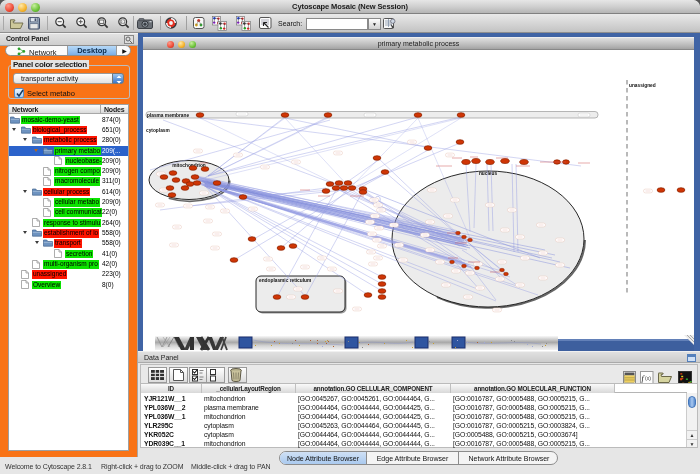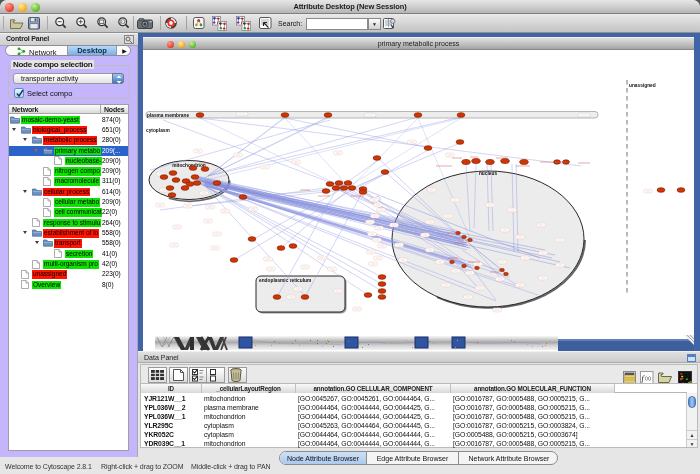--- a/index.html
+++ b/index.html
@@ -9,21 +9,21 @@
 
 #mactb{left:0;top:0;width:700px;height:14px;background:linear-gradient(#e6e6e6,#cdcdcd 55%,#b4b4b4);border-bottom:1px solid #808080;border-radius:7px 7px 0 0;}
 #mactitle{left:0;top:2px;width:700px;text-align:center;font-size:7.5px;font-weight:bold;letter-spacing:-0.1px;color:#1a1a1a;}
 .tl{width:9px;height:9px;border-radius:50%;top:2.5px;}
 
 #toolbar{left:0;top:14px;width:700px;height:19px;background:linear-gradient(#e9e9e9,#c3c3c3);border-bottom:1px solid #8f8f8f;}
 #searchlbl{left:278px;top:6px;font-size:7px;color:#111;}
 #searchbox{left:306px;top:3.5px;width:62px;height:12px;background:#fff;border:1px solid #8a8a8a;}
 #searchbtn{left:368px;top:3.5px;width:13px;height:12px;background:linear-gradient(#fdfdfd,#d0d0d0);border:1px solid #8a8a8a;font-size:5px;color:#222;text-align:center;line-height:11px;}
 
-#cpanel{left:0;top:33px;width:138px;height:424px;background:#c4b5fd;border-right:1px solid #a8a8a8;}
+#cpanel{left:0;top:33px;width:138px;height:424px;background:#f97316;border-right:1px solid #a8a8a8;}
 #cphead{left:0;top:0;width:138px;height:13px;background:linear-gradient(#e2e2e2,#cecece);border-bottom:1px solid #a6a6a6;border-top:1px solid #f2f2f2;}
 #cphead span{position:absolute;left:6px;top:2px;font-size:7px;font-weight:bold;letter-spacing:-0.2px;color:#222;}
 #cptabs{left:5px;top:12px;width:126px;height:11px;background:#fbfbfb;border:1px solid #8e8e8e;border-radius:5.5px;overflow:hidden;}
 .cpt{position:absolute;top:0;height:11px;font-size:7.5px;color:#111;}
 #cptN{left:0;width:62px;border-right:1px solid #9a9a9a;}
 #cptNtxt{position:absolute;left:23px;top:1.5px;}
 #cptM{left:62px;width:49px;background:linear-gradient(#b6d9f8,#6ea6e4);font-weight:bold;color:#0c2a4a;border-right:1px solid #9a9a9a;text-align:center;line-height:10px;}
 #cptA{left:111px;width:15px;text-align:center;line-height:10px;font-size:6px;}
 #grpbox{left:8px;top:32px;width:122px;height:34px;border:1px solid #bdbdbd;border-radius:3px;}
 #grplbl{left:11px;top:27px;font-size:8px;font-weight:bold;letter-spacing:-0.3px;color:#1a1a1a;background:#e4e4e4;padding:0 2px;}
@@ -62,21 +62,21 @@
 #dscroll{position:absolute;left:545px;top:9px;width:11px;height:54px;background:#f2f2f2;border-left:1px solid #ccc;}
 #dtabs{position:absolute;left:141px;top:100px;height:14px;border:1px solid #8c8c8c;border-radius:7px;background:#f4f4f4;overflow:hidden;z-index:5;}
 .dtab{position:absolute;top:0;height:14px;font-size:7px;color:#111;text-align:center;line-height:13px;}
 
 #statusbar{left:0;top:457px;width:700px;height:17px;background:transparent;}
 #statusbar span{position:absolute;top:6px;font-size:7px;letter-spacing:-0.1px;color:#333;}
 </style></head>
 <body>
 <div id="app">
 <div id="mactb" class="abs">
-  <div id="mactitle" class="abs nw">Attribute Desktop (New Session)</div>
+  <div id="mactitle" class="abs nw">Cytoscape Mosaic (New Session)</div>
   <div class="tl abs" style="left:5px;background:radial-gradient(circle at 35% 30%,#ff9a8a,#ee4b36 60%,#b32013);"></div>
   <div class="tl abs" style="left:18px;background:radial-gradient(circle at 35% 30%,#ffe9a8,#f5b32c 60%,#c78a10);"></div>
   <div class="tl abs" style="left:31px;background:radial-gradient(circle at 35% 30%,#c8f0a0,#6cc238 60%,#3f8f1a);"></div>
 </div>
 <div id="toolbar" class="abs">
   <svg class="abs" style="left:0;top:0" width="700" height="19" viewBox="0 0 700 19">
         <g transform="translate(10,4)">
           <path d="M0.5 3 L0.5 10.5 L10.5 10.5 L13 5 L3.5 5 L3 3.6 L5 2.8 L4.5 1.8 L0.5 1.8 Z" fill="#cdc89a" stroke="#6b6848" stroke-width="0.9"></path>
         </g>
         <g transform="translate(28,3)">
@@ -193,36 +193,36 @@
             <circle cx="2" cy="7" r="1.4" fill="#2ba02b"></circle>
             <circle cx="6.8" cy="4.4" r="1.4" fill="#2ba02b"></circle>
             <path d="M2 1.8 L6.8 4.4 L2 7" stroke="#2ba02b" stroke-width="0.7" fill="none"></path>
           </svg>
           <span id="cptNtxt">Network</span>
         </span>
     <span class="cpt" id="cptM">Desktop</span>
     <span class="cpt" id="cptA">▶</span>
   </div>
   <div id="grpbox" class="abs"></div>
-  <span id="grplbl" class="abs nw">Node compo selection</span>
+  <span id="grplbl" class="abs nw">Panel color selection</span>
   <div id="combo" class="abs">
         <span id="combotxt">transporter activity</span>
         <span id="combobtn">
           <svg width="12" height="11" viewBox="0 0 12 11" style="display:block">
             <path d="M6 1.5 L8.5 4 L3.5 4 Z" fill="#fff"></path>
             <path d="M6 9.5 L8.5 7 L3.5 7 Z" fill="#fff"></path>
           </svg>
         </span>
       </div>
   <span id="chk" class="abs">
         <svg width="10" height="10" viewBox="0 0 10 10" style="display:block">
           <path d="M2 4.5 L4 7 L8 1" stroke="#1a3a5c" stroke-width="1.5" fill="none"></path>
         </svg>
       </span>
-  <span id="chklbl" class="abs nw">Select compo</span>
+  <span id="chklbl" class="abs nw">Select metabo</span>
   <div id="treebox" class="abs">
     <div id="treehead">
           <b style="left:3px;">Network</b>
           <b style="left:95px;">Nodes</b>
           <span class="abs" style="left:91px;top:0;width:1px;height:9px;background:#a8a8a8;"></span>
         </div>
     <div class="trow" style="top:9.5px;">
           <svg class="abs" style="left:1px;top:1px" width="10" height="8" viewBox="0 0 10 8">
             <path d="M0.5 2 L0.5 7.2 L9.5 7.2 L9.5 2.6 L4.8 2.6 L3.8 1 L0.5 1 Z" fill="#6e93c0" stroke="#44648e" stroke-width="0.7"></path>
             <path d="M0.8 3.5 L9.2 3.5" stroke="#9db8d6" stroke-width="0.8"></path>

